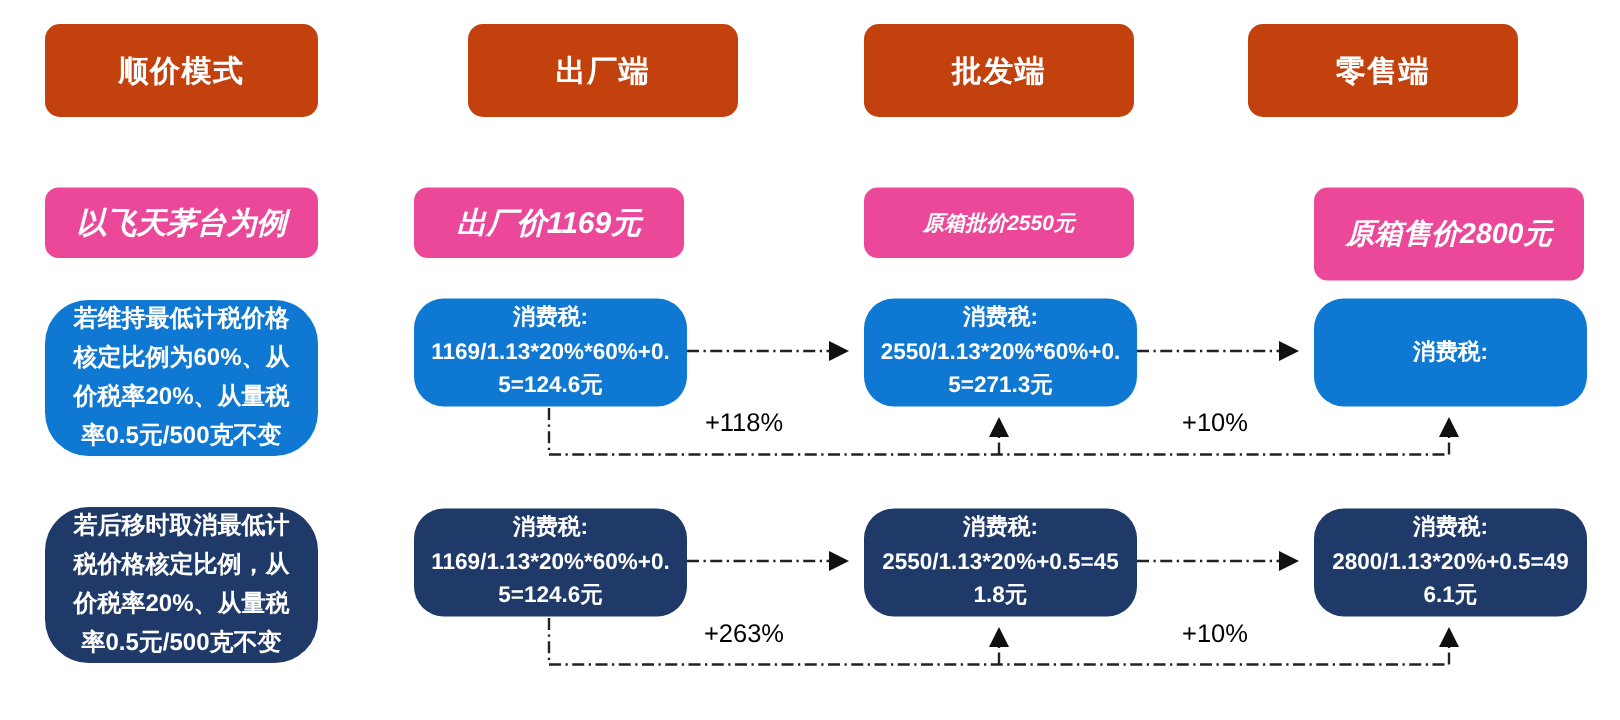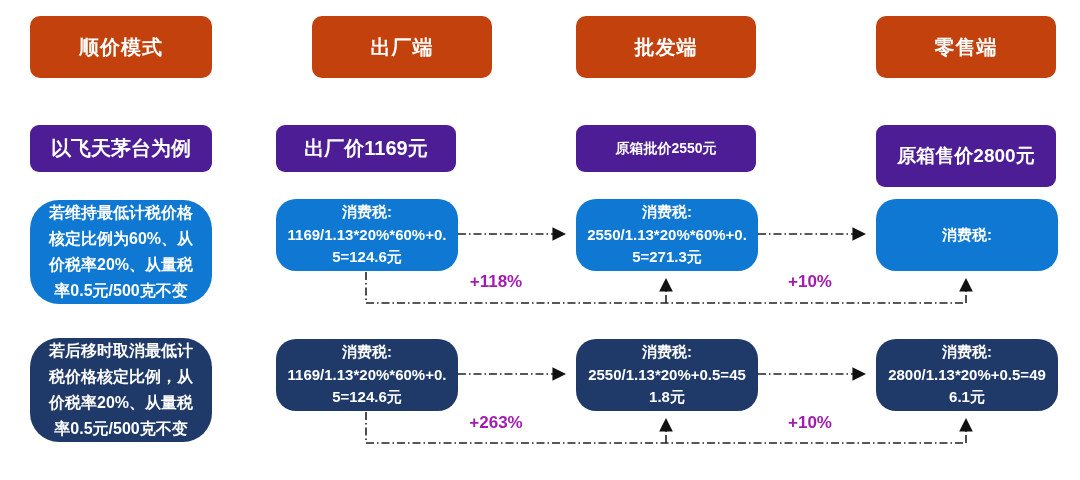--- a/index.html
+++ b/index.html
@@ -1,29 +1,29 @@
 <!DOCTYPE html>
 <html><head>
 <meta charset="utf-8">
 <style>
   html,body{margin:0;padding:0;background:#ffffff;}
   body{font-family:"Liberation Sans","DejaVu Sans",sans-serif;}
   .stage{position:relative;width:1080px;height:480px;background:#ffffff;overflow:hidden;}
   .box{position:absolute;display:flex;align-items:center;justify-content:center;
        color:#ffffff;font-weight:bold;text-align:center;box-sizing:border-box;}
   .hdr{background:#c2410c;border-radius:10px;font-size:20px;letter-spacing:1px;}
-  .grayband{background:#4c1d95;border-radius:9px;font-size:20px;}
+  .grayband{background:#ec4899;border-radius:9px;font-size:20px;font-style:italic;}
   .scenario{border-radius:29px;font-size:16px;line-height:1.62;padding:10px 13px;}
   .scenario.blue{background:#0E78D2;}
   .scenario.navy{background:#1F3A68;}
   .calc{border-radius:20px;font-size:15px;line-height:1.5;padding:4px 11px;flex-direction:column;}
   .calc.blue{background:#0E78D2;}
   .calc.navy{background:#1F3A68;}
   .calc .formula{display:block;word-break:break-all;}
-  .pct{position:absolute;transform:translateX(-50%);font-size:17px;font-weight:bold;color:#a21caf;}
+  .pct{position:absolute;transform:translateX(-50%);font-size:17px;font-weight:normal;color:#000000;}
   .connectors{position:absolute;left:0;top:0;pointer-events:none;}
 </style>
 </head>
 <body>
 
 <div class="stage">
 
   <svg class="connectors" width="1080" height="480" viewBox="0 0 1080 480">
     <defs>
       <marker id="arr" viewBox="0 0 10 10" refX="8.5" refY="5" markerWidth="8.5" markerHeight="8.5" orient="auto">
@@ -66,21 +66,21 @@
   <div class="box grayband" style="left:576px;top:125px;width:180px;height:47px;font-size:14px;">原箱批价2550元</div>
   <div class="box calc blue" style="left:576px;top:199px;width:182px;height:72px;">
     <span>消费税:</span>
     <span class="formula">2550/1.13*20%*60%+0.5=271.3元</span>
   </div>
   <div class="box calc navy" style="left:576px;top:339px;width:182px;height:72px;">
     <span>消费税:</span>
     <span class="formula">2550/1.13*20%+0.5=451.8元</span>
   </div>
 
-  <div class="box hdr" style="left:876px;top:16px;width:180px;height:62px;">零售端</div>
+  <div class="box hdr" style="left:832px;top:16px;width:180px;height:62px;">零售端</div>
   <div class="box grayband" style="left:876px;top:125px;width:180px;height:62px;font-size:19px;">原箱售价2800元</div>
   <div class="box calc blue" style="left:876px;top:199px;width:182px;height:72px;">
     <span>消费税:</span>
   </div>
   <div class="box calc navy" style="left:876px;top:339px;width:182px;height:72px;">
     <span>消费税:</span>
     <span class="formula">2800/1.13*20%+0.5=496.1元</span>
   </div>
 
   <div class="pct" style="left:496px;top:272px;">+118%</div>

